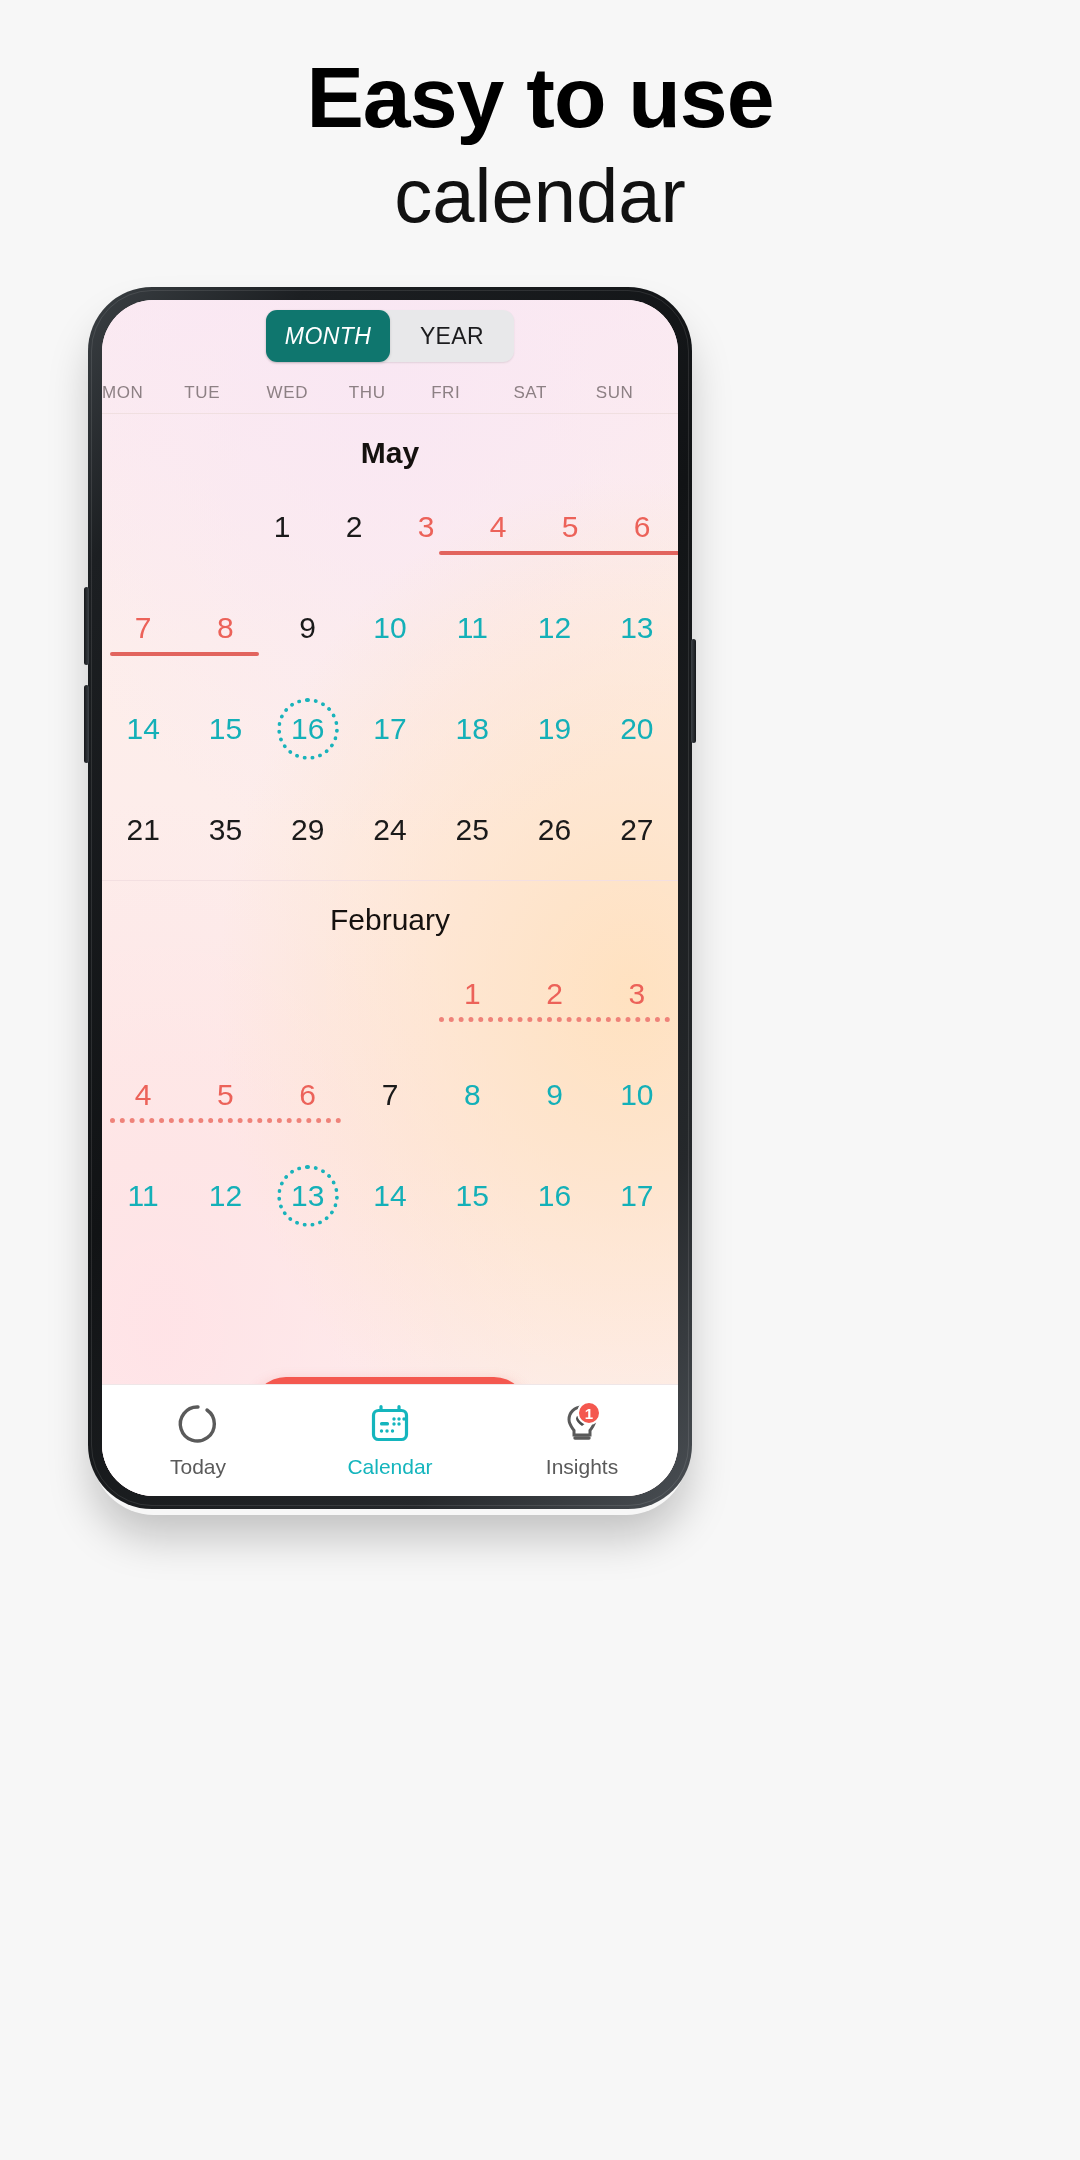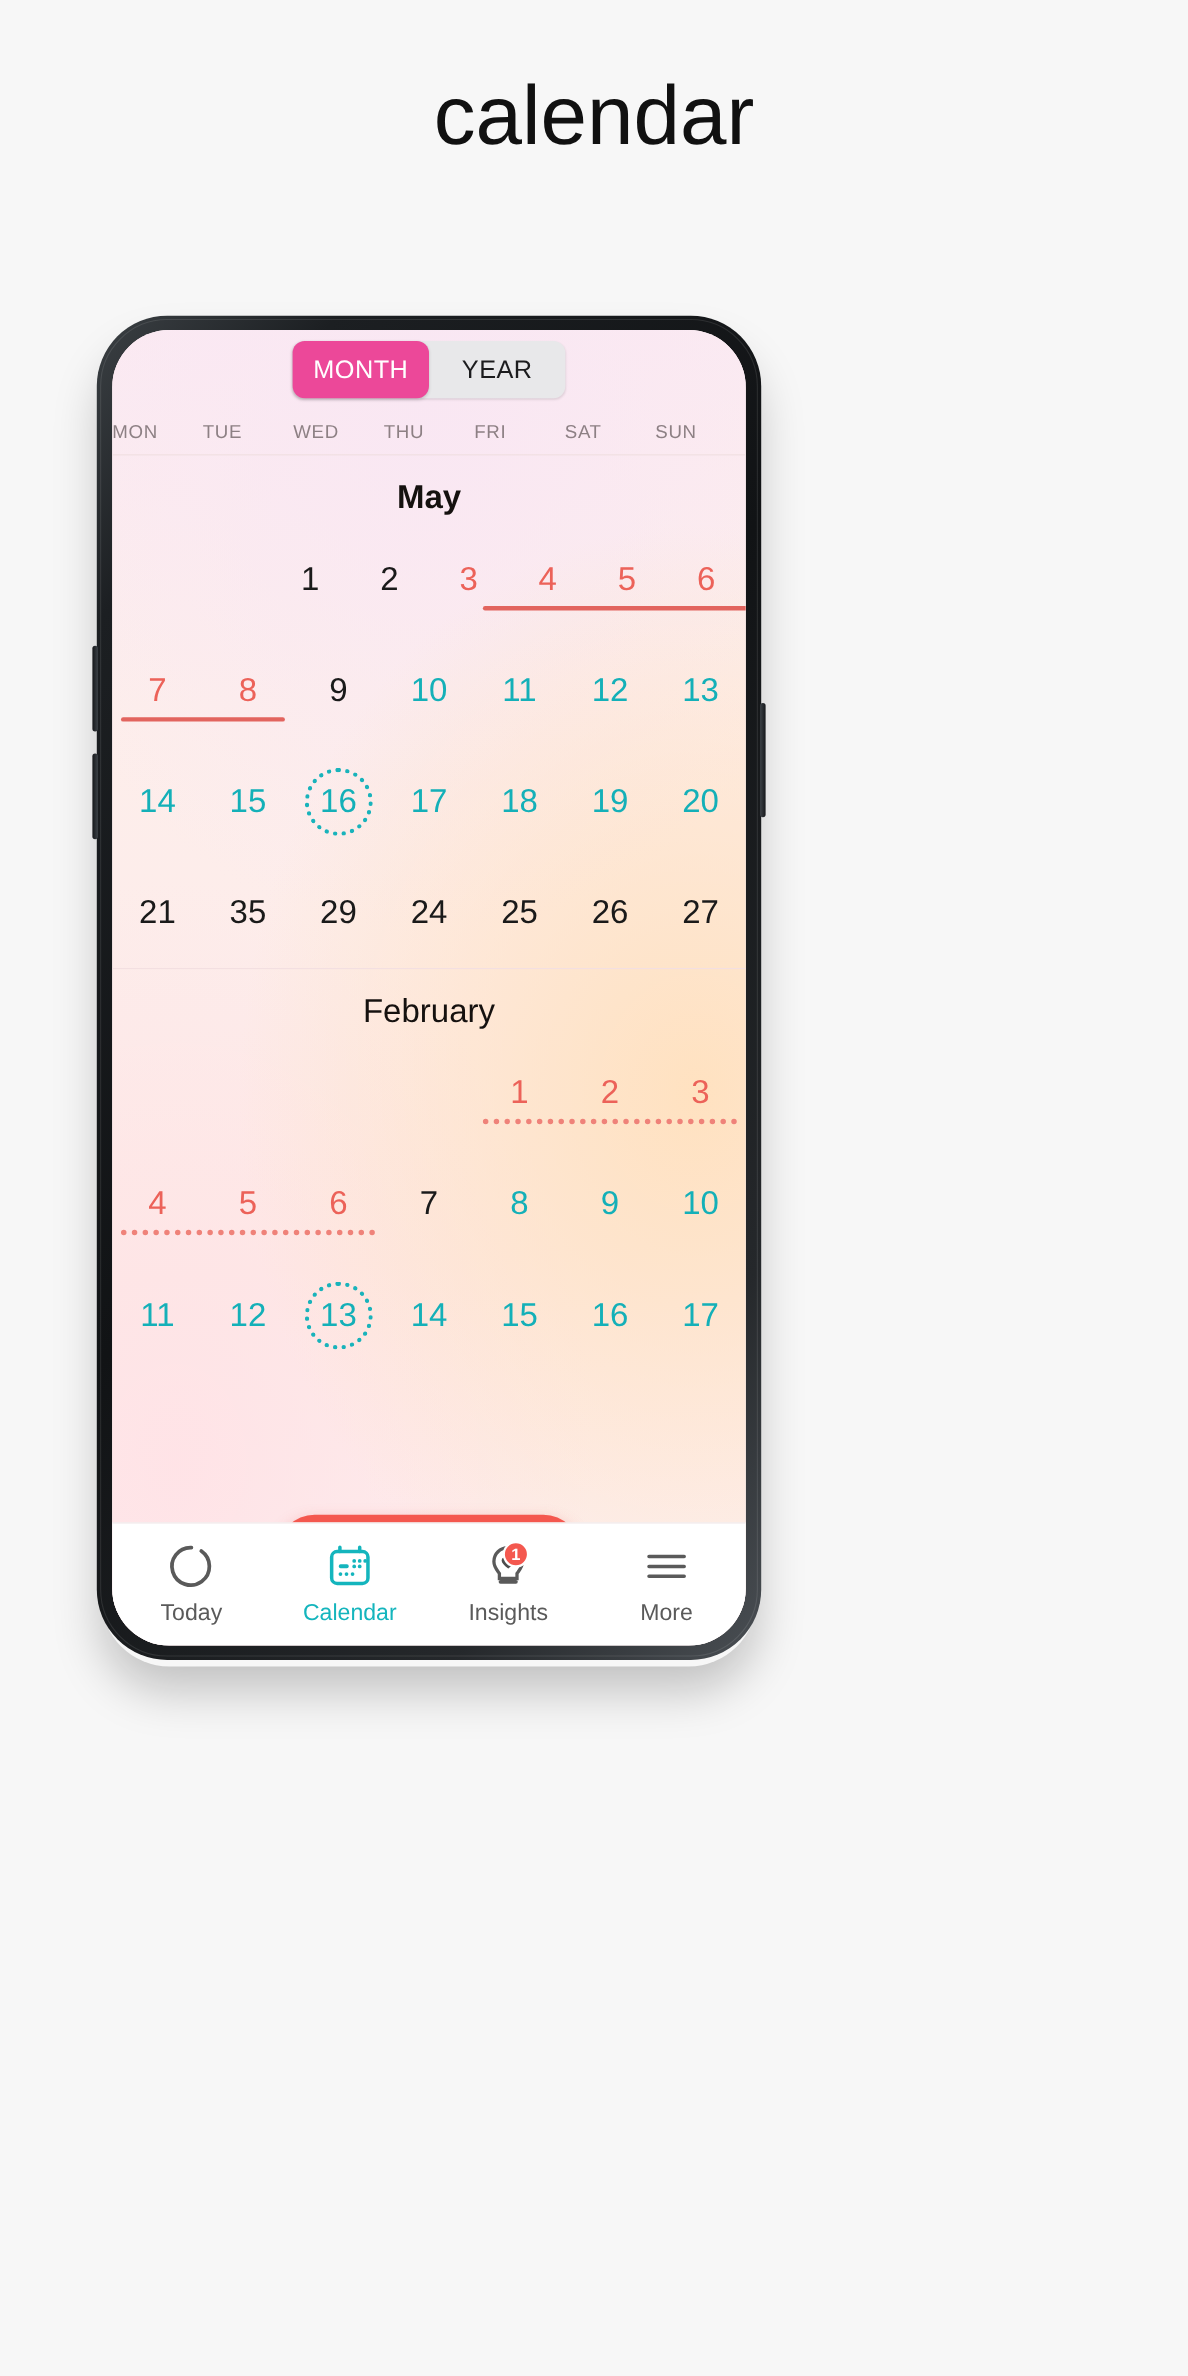--- a/index.html
+++ b/index.html
@@ -74,22 +74,23 @@
   .segmented {
     display:flex; background:#e8e8ea; border-radius:11px;
     box-shadow:0 1px 2px rgba(0,0,0,0.10);
   }
   .seg {
     width:124px; height:52px; border-radius:11px;
     display:flex; align-items:center; justify-content:center;
     font-size:23px; letter-spacing:0.4px; color:#1c1c1e;
   }
   .seg.active {
-    background:#ec4899; color:#ffffff;
+    background:#0f766e; color:#ffffff;
     box-shadow:0 1px 3px rgba(0,0,0,0.16);
+    font-style:italic;
   }
 
   
   .weekday-row {
     height:42px; display:flex; align-items:center;
     border-bottom:1px solid #f0dfe0;
   }
   .weekday-row > div {
     flex:1; text-align:left; font-size:17px; color:#8d8084; letter-spacing:0.6px;
   }
@@ -162,20 +163,21 @@
     min-width:24px; height:24px; border-radius:12px;
     background:#f4584f; color:#fff; font-size:15px; font-weight:bold;
     display:flex; align-items:center; justify-content:center;
     border:2px solid #fff; z-index:4;
   }
 </style>
 </head>
 <body>
 
 <div class="headline-block">
+  <div class="headline-main">Easy to use</div>
   <div class="headline-sub">calendar</div>
 </div>
 
 <div class="phone-wrap">
   <div class="phone-shadow"></div>
   <div class="phone-frame">
     <div class="btn-side btn-vol-up"></div>
     <div class="btn-side btn-vol-dn"></div>
     <div class="btn-side btn-power"></div>
 
@@ -394,24 +396,18 @@
               <div class="nav-label">Calendar</div>
             </div>
             <div class="nav-item">
               <div class="nav-icon"><svg viewBox="0 0 44 44" width="44" height="44">
                   <path d="M22 5 C14.5 5 9 10.6 9 17.6 C9 22.6 12 25.6 14 28.4 V33 h16 v-4.6 C32 25.6 35 22.6 35 17.6 C35 10.6 29.5 5 22 5 Z" fill="none" stroke="#5a5a5a" stroke-width="3"></path>
                   <path d="M15 36 h14" stroke="#5a5a5a" stroke-width="3.4" stroke-linecap="round"></path>
                   <path d="M22 24 c-4-3.2-6-5.2-6-7.6 a3.3 3.3 0 0 1 6-1.7 a3.3 3.3 0 0 1 6 1.7 c0 2.4-2 4.4-6 7.6 Z" fill="#4d4d4d"></path>
                 </svg><div class="badge">1</div></div>
               <div class="nav-label">Insights</div>
             </div>
-            <div class="nav-item">
-              <div class="nav-icon"><svg viewBox="0 0 44 44" width="44" height="44">
-                  <path d="M6 13 h32 M6 22 h32 M6 31 h32" stroke="#5a5a5a" stroke-width="3.2" stroke-linecap="round"></path>
-                </svg></div>
-              <div class="nav-label">More</div>
-            </div>
           </div>
 
       </div>
     </div>
   </div>
 </div>
 
 </body></html>

